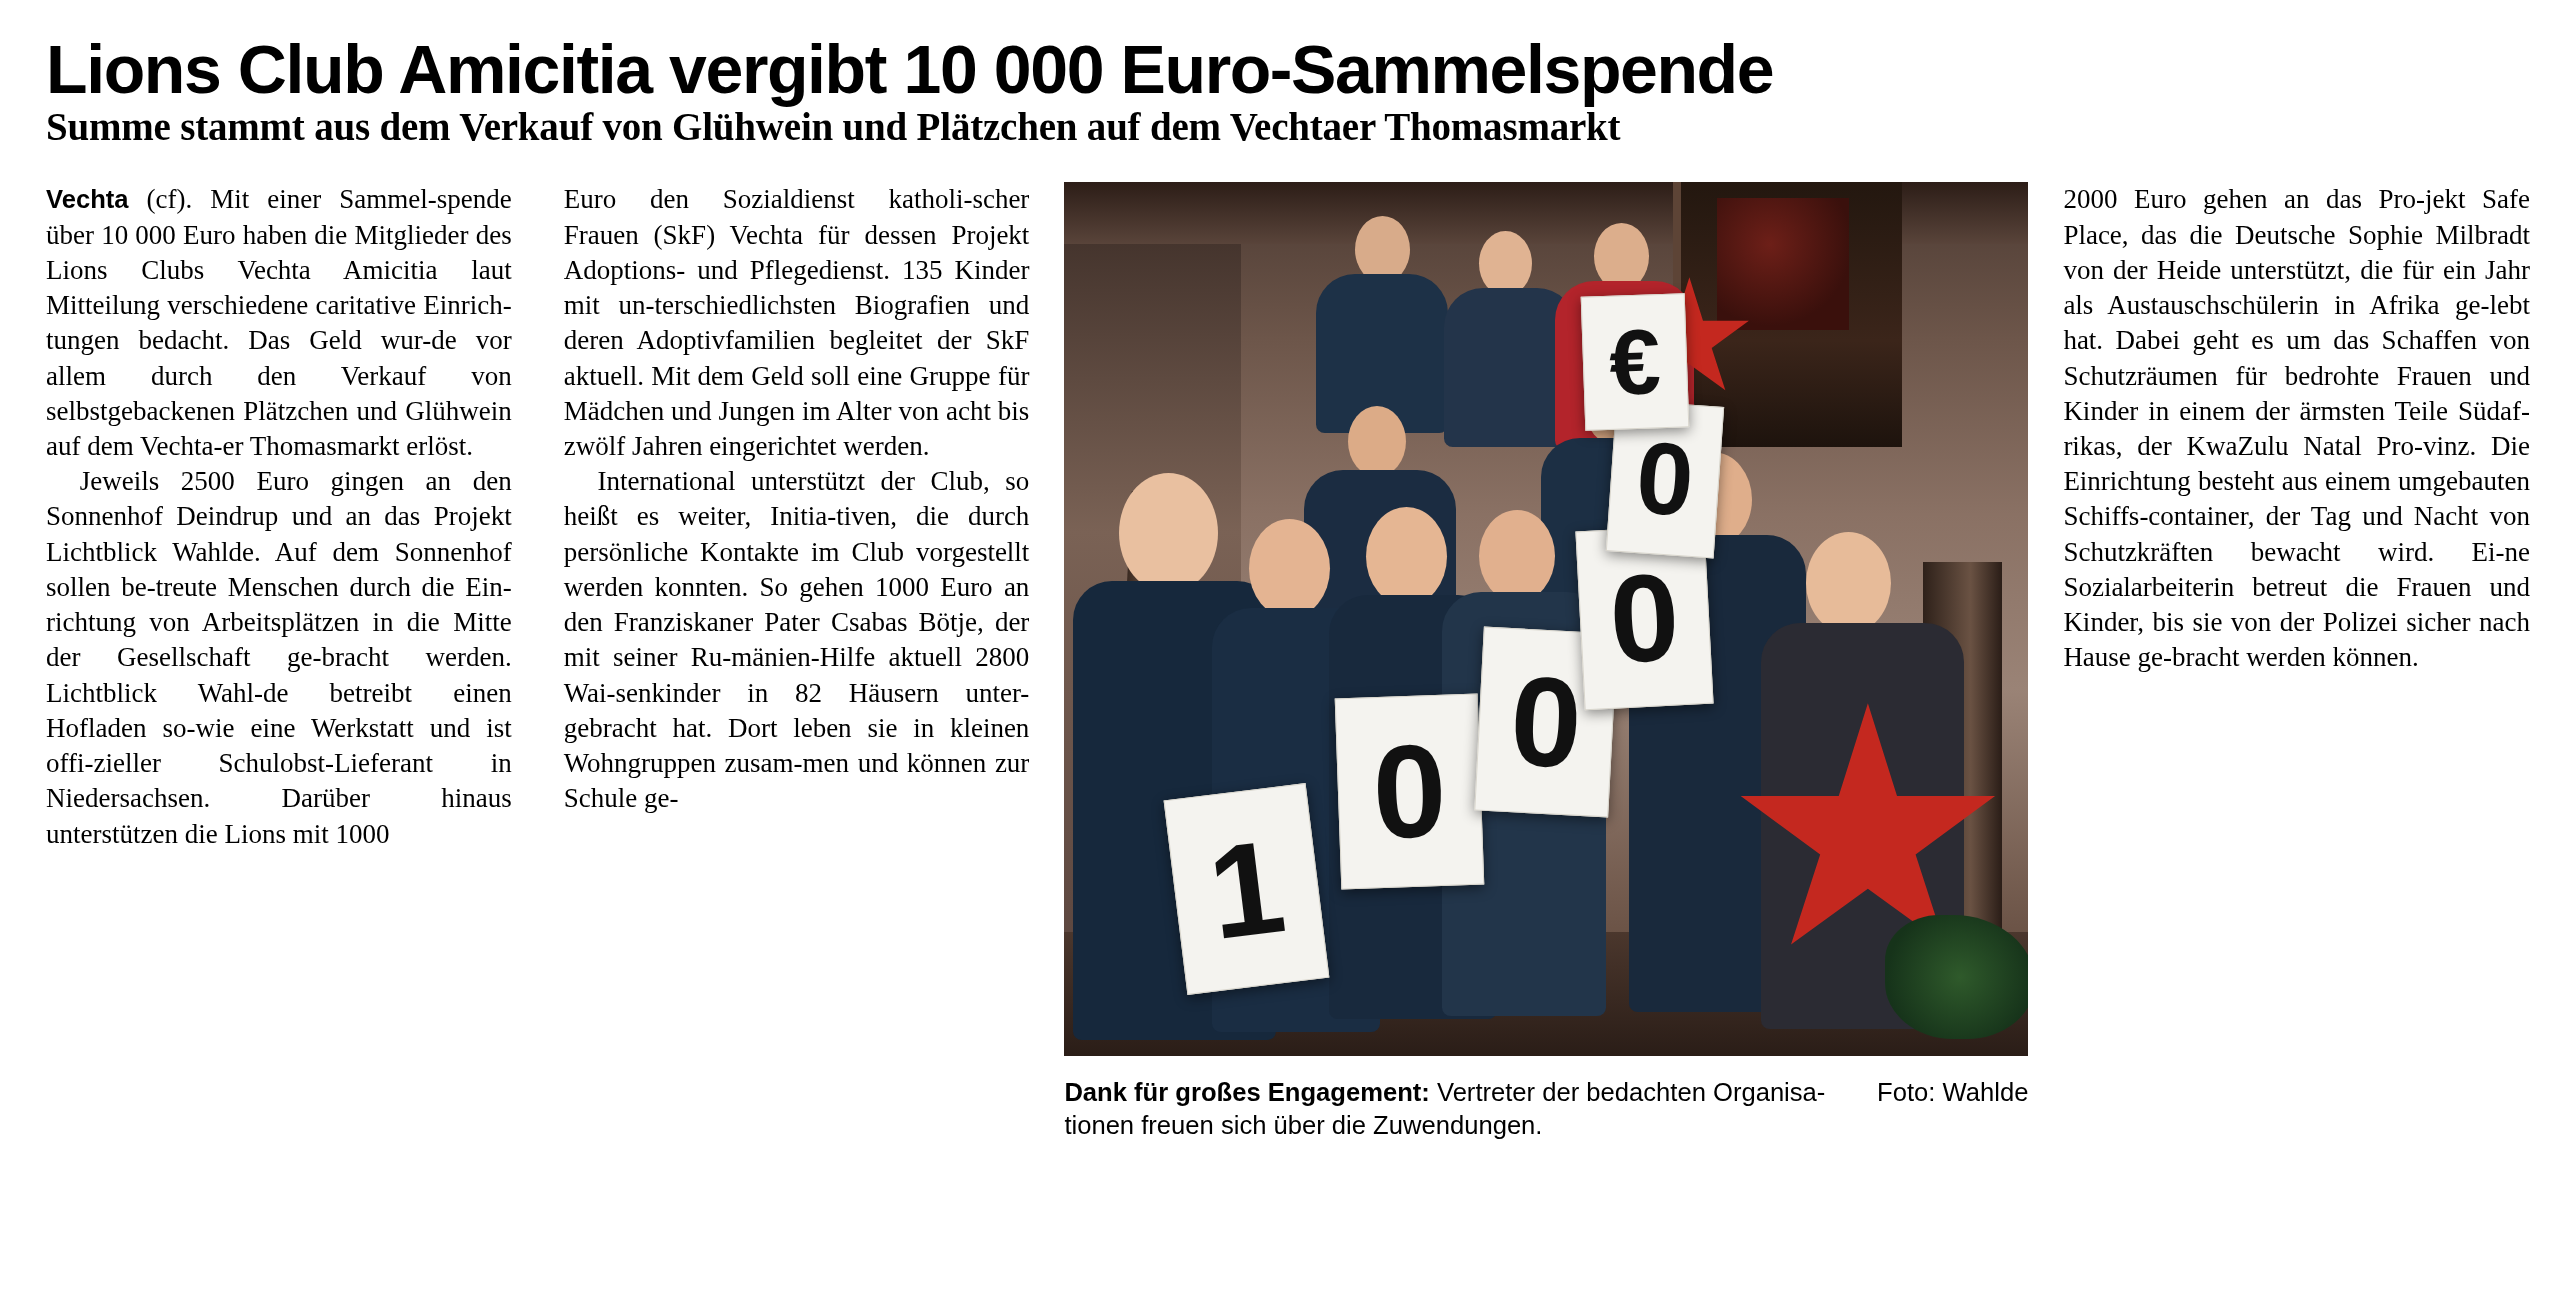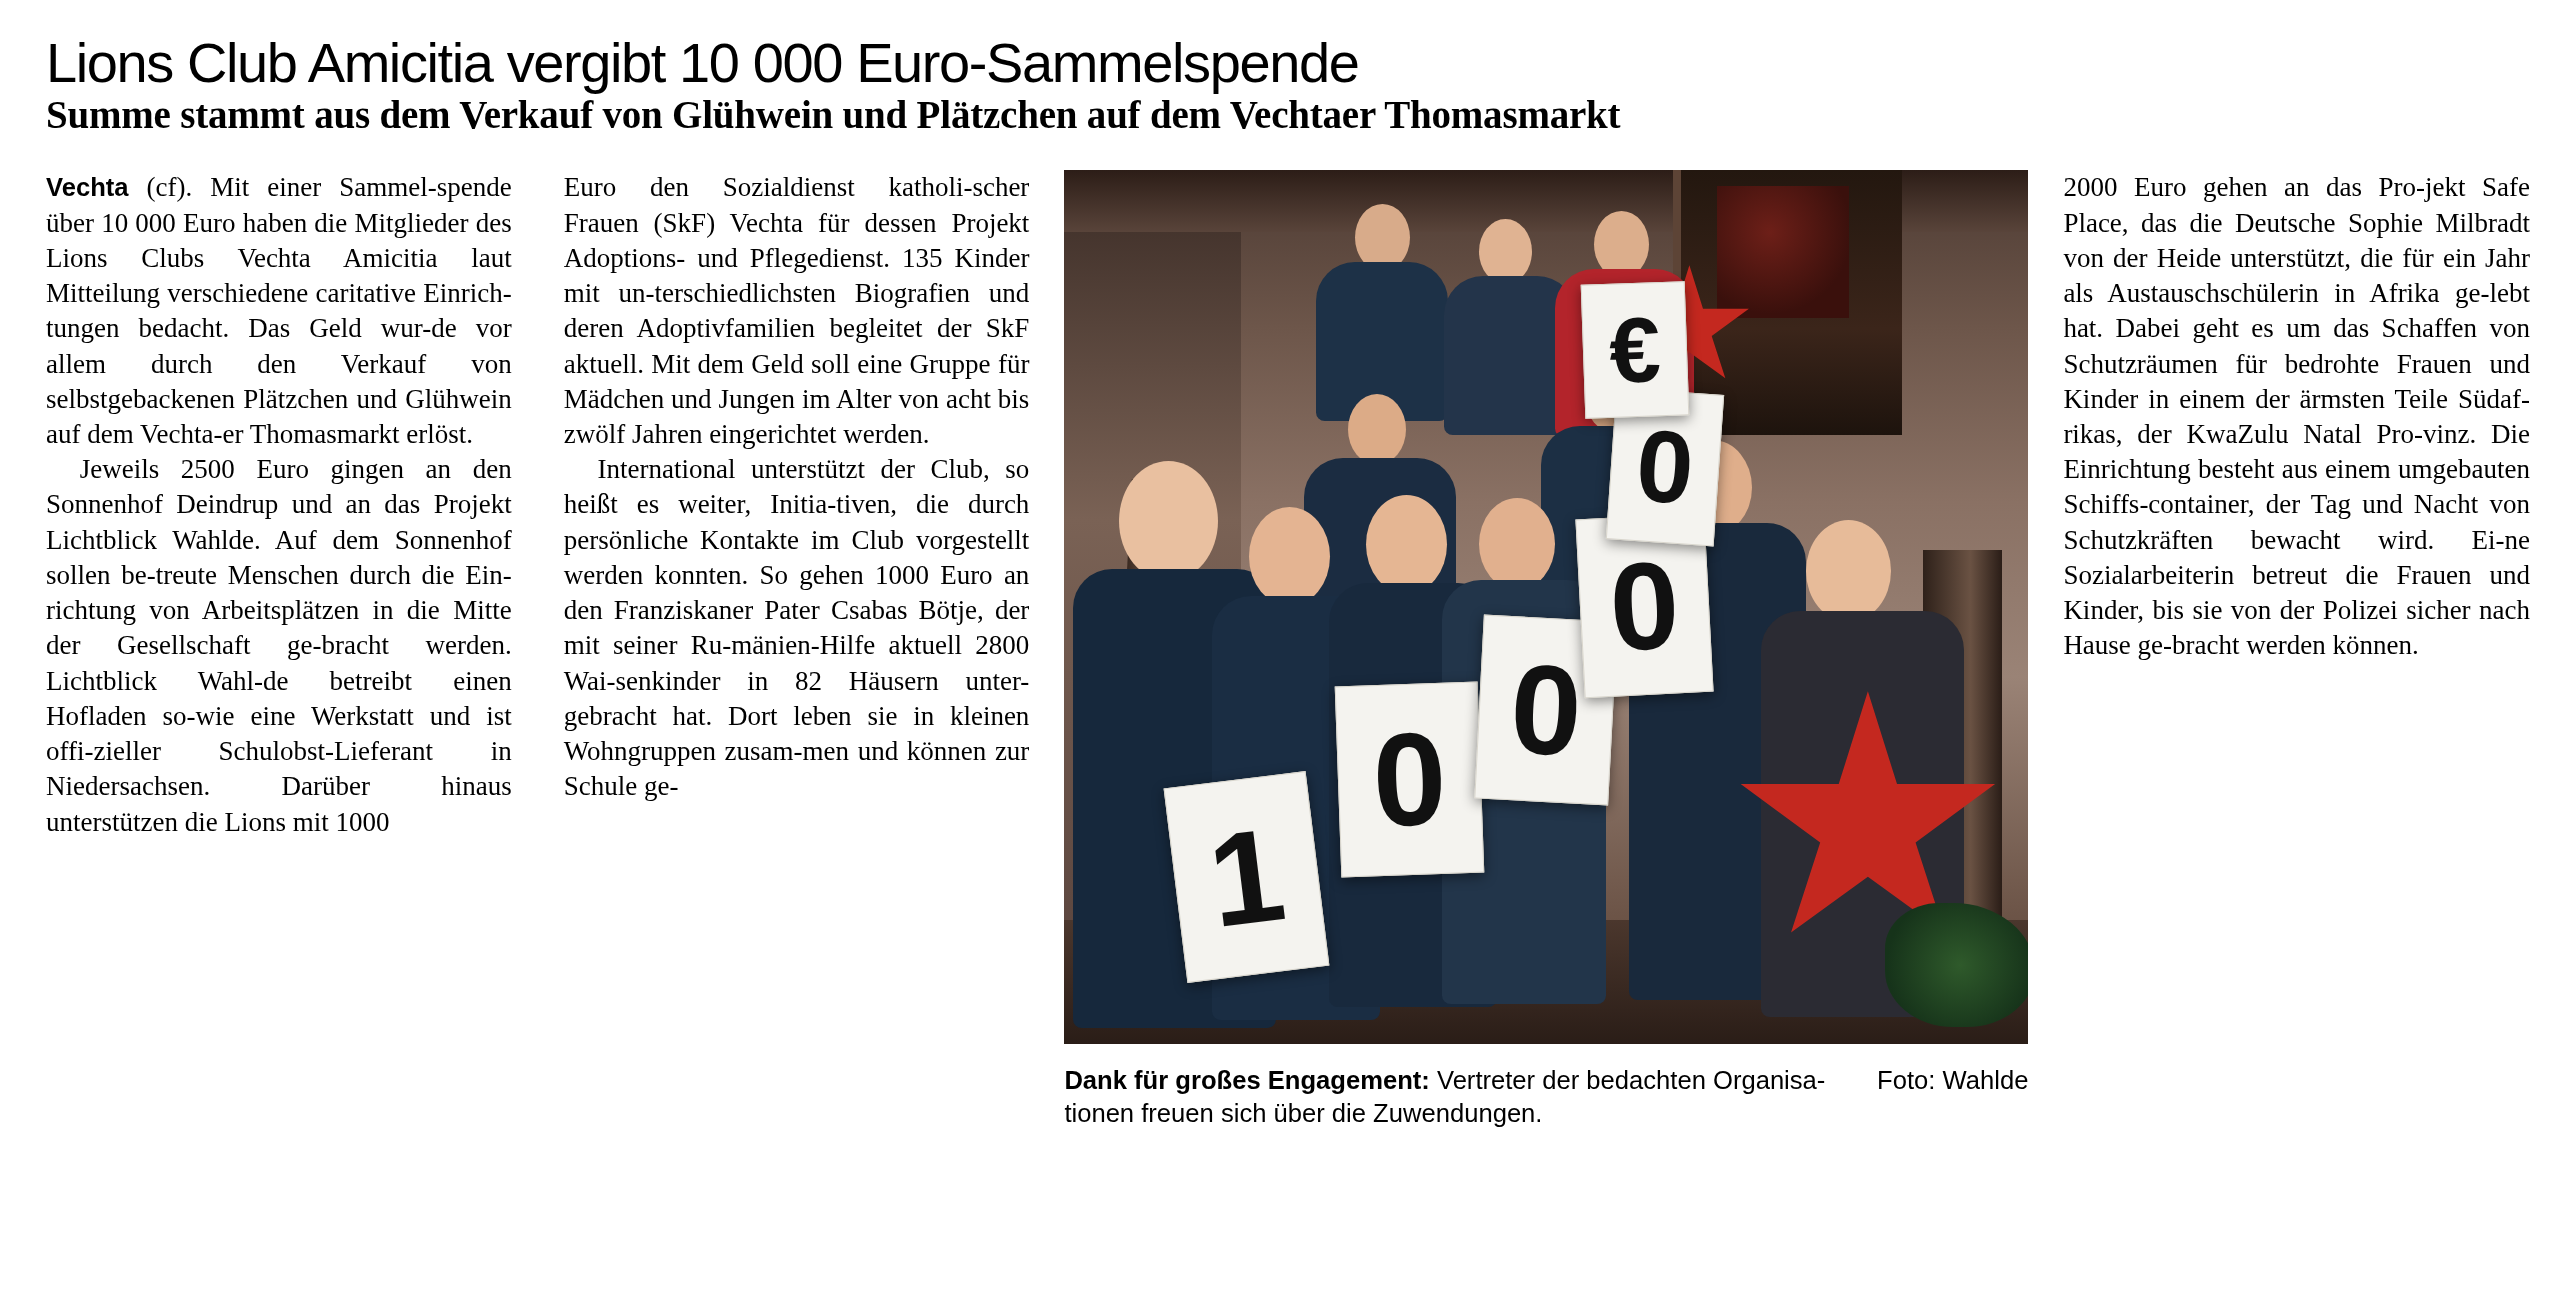--- a/index.html
+++ b/index.html
@@ -17,22 +17,22 @@
   .page {
     position: relative;
     width: 2576px;
     height: 1314px;
     box-sizing: border-box;
     padding: 30px 46px 0 46px;
   }
   
   .headline {
     font-family: "Liberation Sans", sans-serif;
-    font-weight: normal;
-    font-size: 56px;
+    font-weight: bold;
+    font-size: 68px;
     line-height: 1.0;
     letter-spacing: -1.4px;
     margin: 5.3px 0 0 0;
     white-space: nowrap;
   }
   .subhead {
     font-family: "Liberation Serif", serif;
     font-size: 39px;
     line-height: 1.12;
     margin: 2px 0 0 0;

